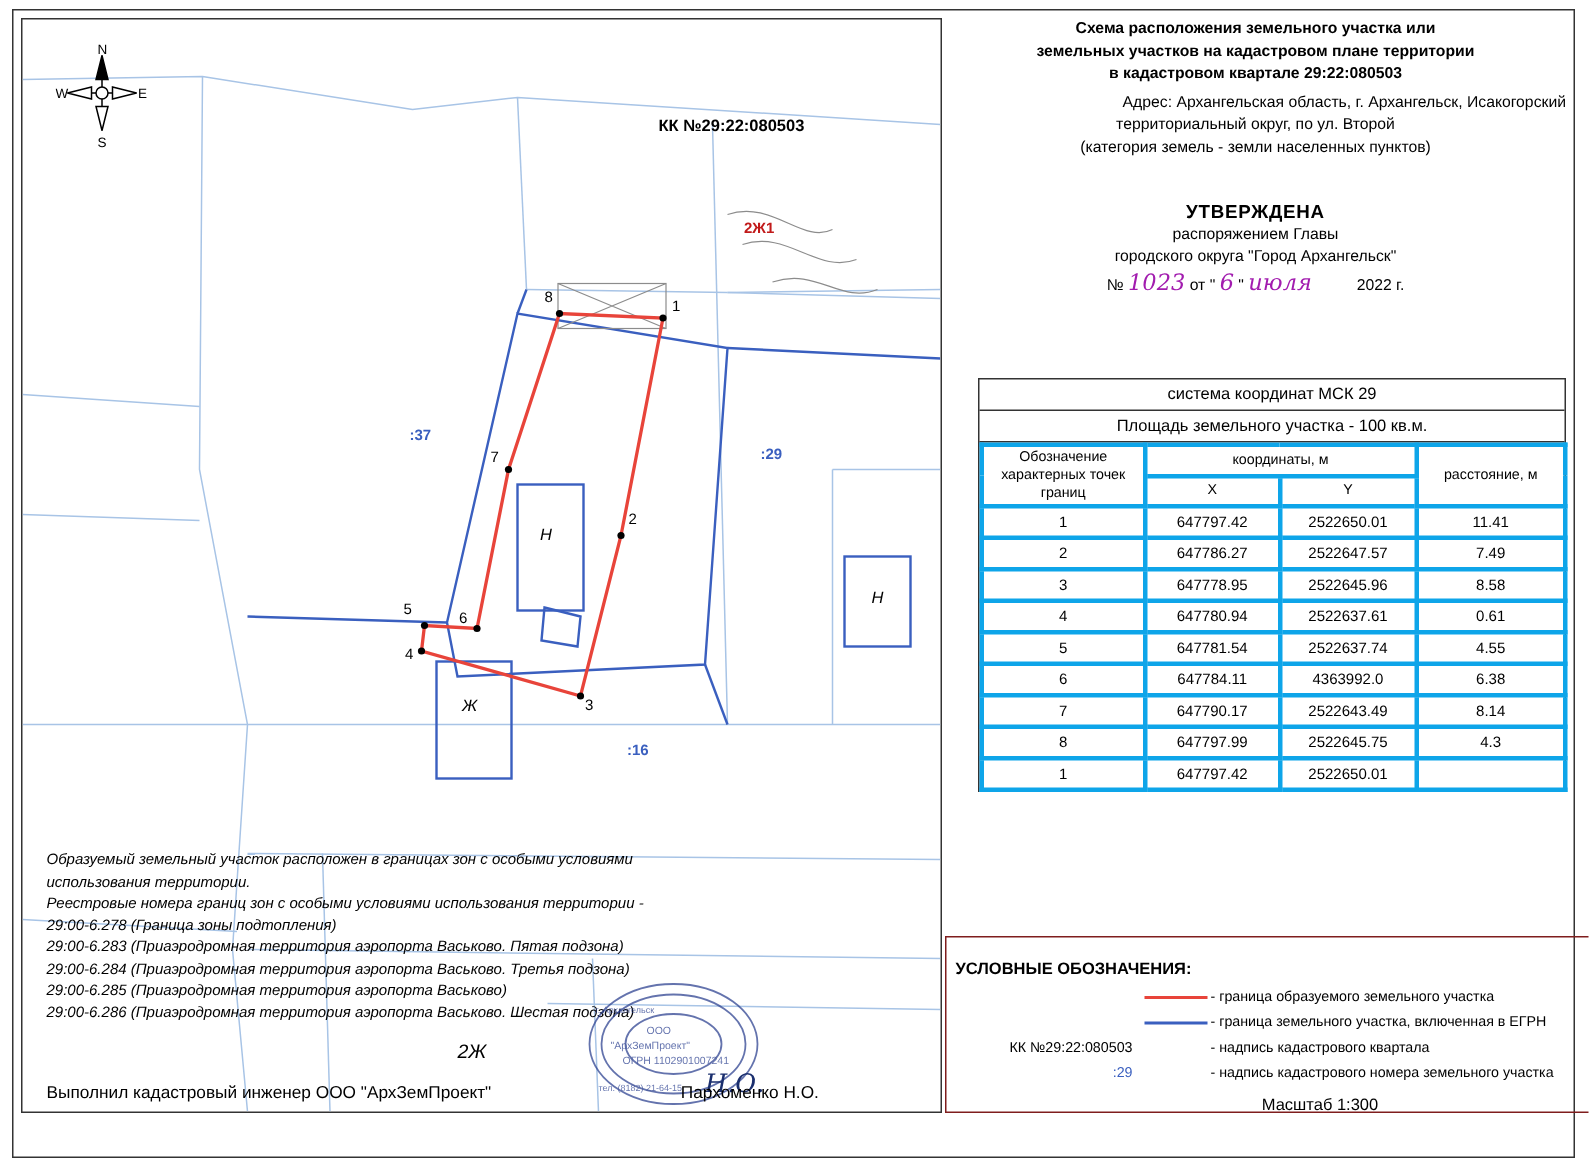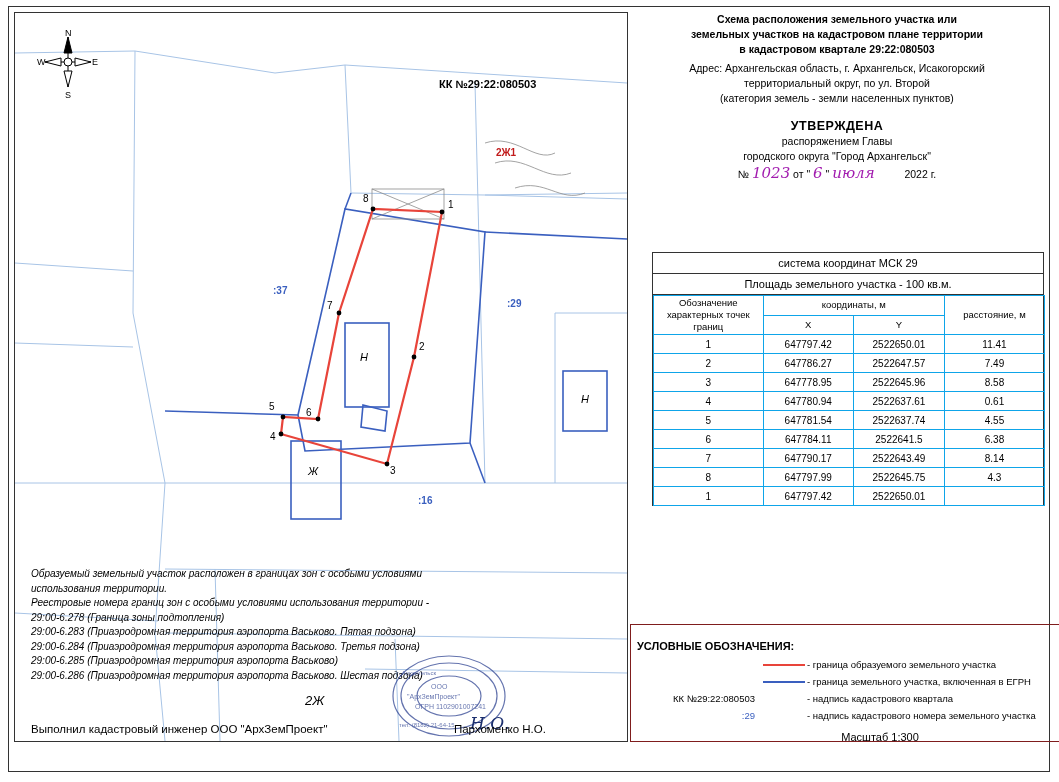--- a/index.html
+++ b/index.html
@@ -26,23 +26,23 @@
   }
   .right-col{
     position:absolute;left:630px;top:12px;width:414px;height:730px;
   }
   
   .header{
     position:absolute;left:0;top:0;width:414px;text-align:center;
     font-size:10.5px;line-height:15px;
   }
   .header .ttl{font-weight:bold;}
-  .header .addr{margin-top:4px;}
+  .header .addr{margin-top:4px;text-align:right;}
   .approved{
-    margin-top:13px;font-weight:bold;font-size:12.5px;letter-spacing:.5px;
+    margin-top:28px;font-weight:bold;font-size:12.5px;letter-spacing:.5px;
   }
   .order{
     margin-top:0;font-size:10.5px;line-height:15px;
   }
   .handwrite{
     font-family:"DejaVu Serif", serif;
     color:#a21caf;
     font-style:italic;
     font-size:15px;
   }
@@ -51,21 +51,21 @@
     position:absolute;left:22px;top:240px;width:392px;
     border:1px solid #333;border-bottom:none;box-sizing:border-box;
   }
   .tbl-row-title{
     border-bottom:1px solid #333;text-align:center;font-size:11px;padding:4px 0;
   }
   table.coords{
     border-collapse:collapse;width:392px;font-size:10px;
   }
   table.coords td,table.coords th{
-    border:1px solid #0ea5e9;text-align:center;font-weight:normal;
+    border:3px solid #0ea5e9;text-align:center;font-weight:normal;
     padding:1px 2px;
   }
   table.coords th{font-size:9.5px;line-height:12px;}
   table.coords td{height:16px;}
   
   .legend{
     position:absolute;left:0;bottom:0;width:500px;height:118px;
     border:1px solid #7f1d1d;box-sizing:border-box;padding:15px 6px;
   }
   .legend-title{font-size:11px;font-weight:bold;margin-bottom:4px;}
@@ -333,21 +333,21 @@
             </tr>
             <tr>
               <td>5</td>
               <td>647781.54</td>
               <td>2522637.74</td>
               <td>4.55</td>
             </tr>
             <tr>
               <td>6</td>
               <td>647784.11</td>
-              <td>2522641.5</td>
+              <td>4363992.0</td>
               <td>6.38</td>
             </tr>
             <tr>
               <td>7</td>
               <td>647790.17</td>
               <td>2522643.49</td>
               <td>8.14</td>
             </tr>
             <tr>
               <td>8</td>

